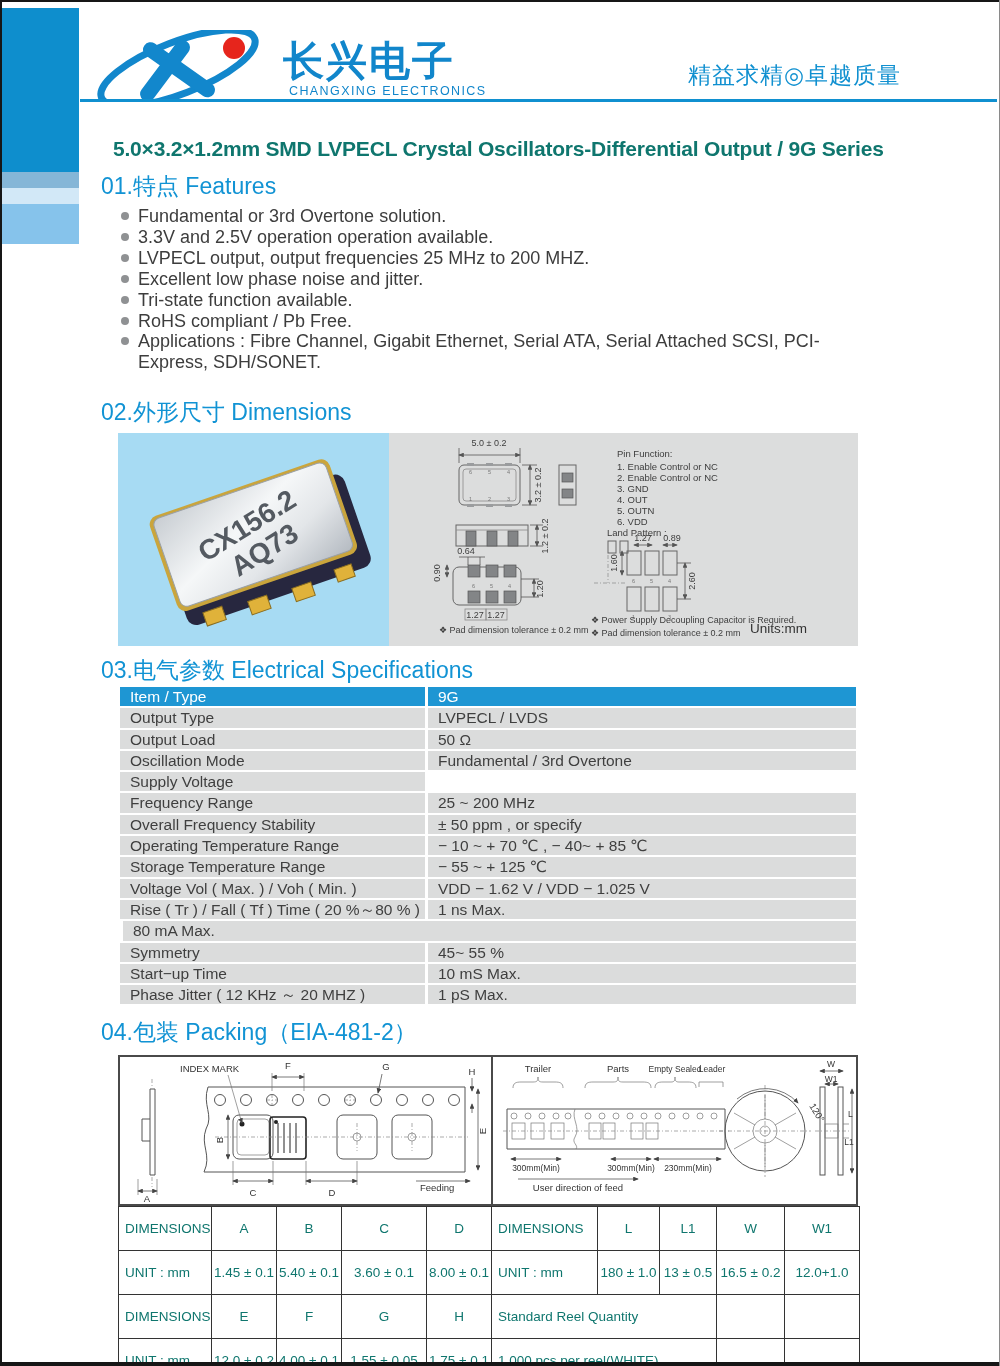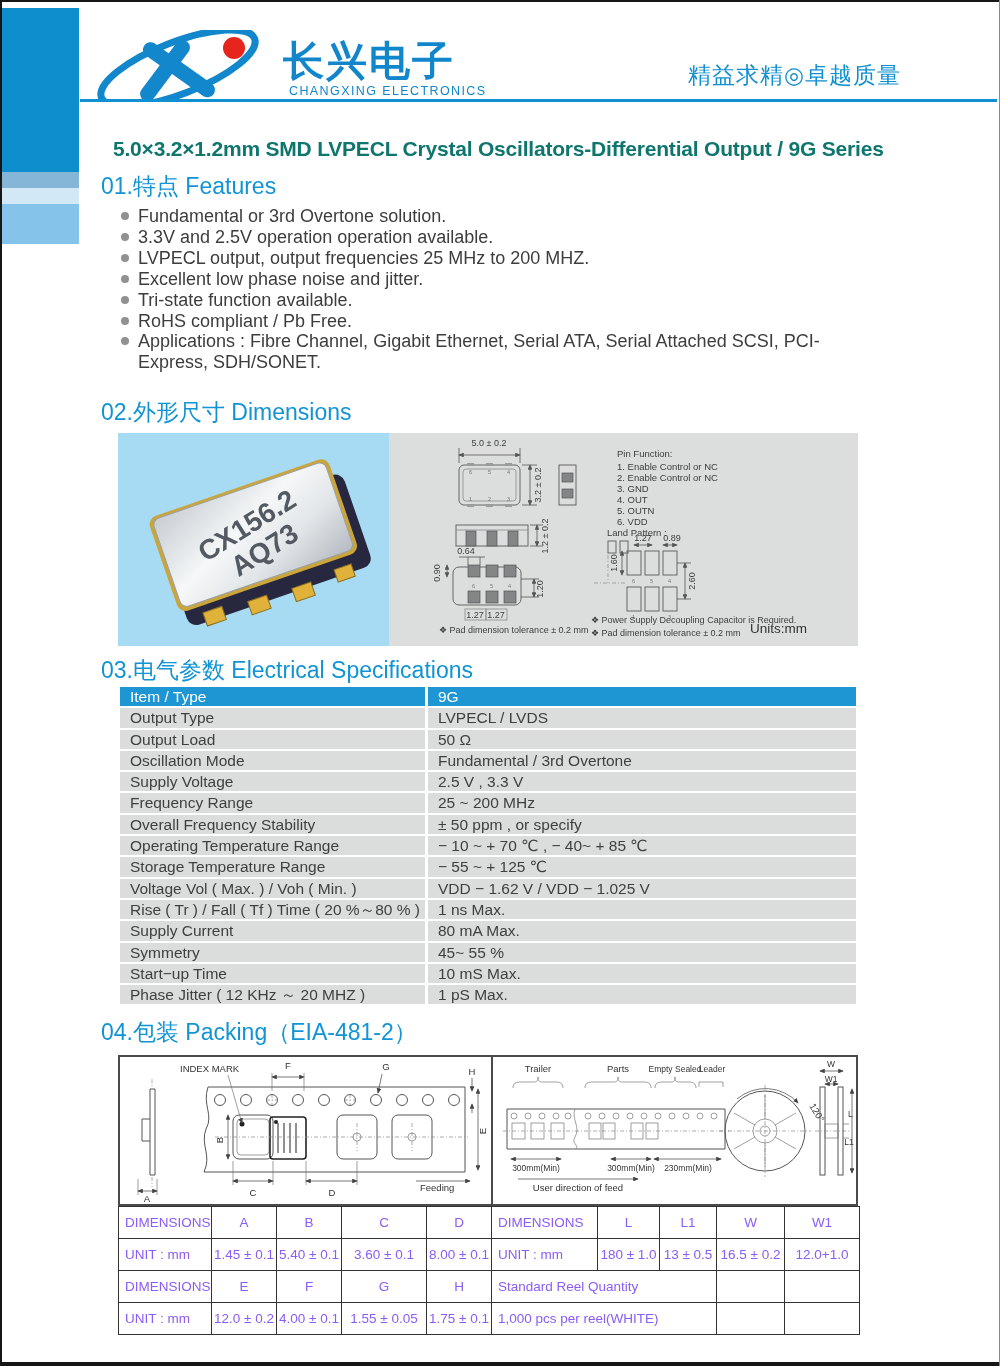--- a/index.html
+++ b/index.html
@@ -41,21 +41,21 @@
   .pack-fig{position:absolute;left:118px;top:1055px;width:740px;height:151px;border:2px solid #4a4a4a;display:flex;background:#fff}
   .pack-left{width:373px;border-right:2px solid #4a4a4a}
   .pack-right{flex:1}
   .ptx{font-size:9.5px;fill:#333}
   .ptx-s{font-size:8.5px;fill:#333}
   .pln{stroke:#555;fill:none;stroke-width:1}
   .pln-thin{stroke:#777;fill:none;stroke-width:.7}
   .pdash{stroke:#888;stroke-width:.7;stroke-dasharray:4 2 1 2;fill:none}
   .pack-table{position:absolute;left:118px;top:1206px}
   .pack-table table{border-collapse:collapse;table-layout:fixed;width:741px}
-  .pack-table td{border:1.5px solid #333;height:19.5px;font-size:13.5px;color:#8b5cf6;text-align:center;padding:8px 2px;white-space:nowrap;overflow:hidden}
+  .pack-table td{border:1.5px solid #333;height:19.5px;font-size:13.5px;color:#0f766e;text-align:center;padding:14px 2px;white-space:nowrap;overflow:hidden}
   .pack-table td.lbl{text-align:left;padding-left:6px}
 </style>
 </head>
 <body>
 
 <div class="page">
   <div class="leftbar">
     <div class="lb1"></div>
       <div class="lb2"></div>
     <div class="lb3"></div>
@@ -250,21 +250,20 @@
     <div class="srow">
         <div class="c1">Output Load</div>
         <div class="c2">50 Ω</div>
       </div>
     <div class="srow">
         <div class="c1">Oscillation Mode</div>
         <div class="c2">Fundamental / 3rd Overtone</div>
       </div>
     <div class="srow">
         <div class="c1">Supply Voltage</div>
-        <div class="c2">2.5 V , 3.3 V</div>
       </div>
     <div class="srow">
         <div class="c1">Frequency Range</div>
         <div class="c2">25 ~ 200 MHz</div>
       </div>
     <div class="srow">
         <div class="c1">Overall Frequency Stability</div>
         <div class="c2">± 50 ppm , or specify</div>
       </div>
     <div class="srow">
@@ -277,21 +276,20 @@
       </div>
     <div class="srow">
         <div class="c1">Voltage Vol ( Max. ) / Voh ( Min. )</div>
         <div class="c2">VDD − 1.62 V / VDD − 1.025 V</div>
       </div>
     <div class="srow">
         <div class="c1">Rise ( Tr ) / Fall ( Tf ) Time ( 20 %～80 % )</div>
         <div class="c2">1 ns Max.</div>
       </div>
     <div class="srow">
-        <div class="c1">Supply Current</div>
         <div class="c2">80 mA Max.</div>
       </div>
     <div class="srow">
         <div class="c1">Symmetry</div>
         <div class="c2">45~ 55 %</div>
       </div>
     <div class="srow">
         <div class="c1">Start−up Time</div>
         <div class="c2">10 mS Max.</div>
       </div>

